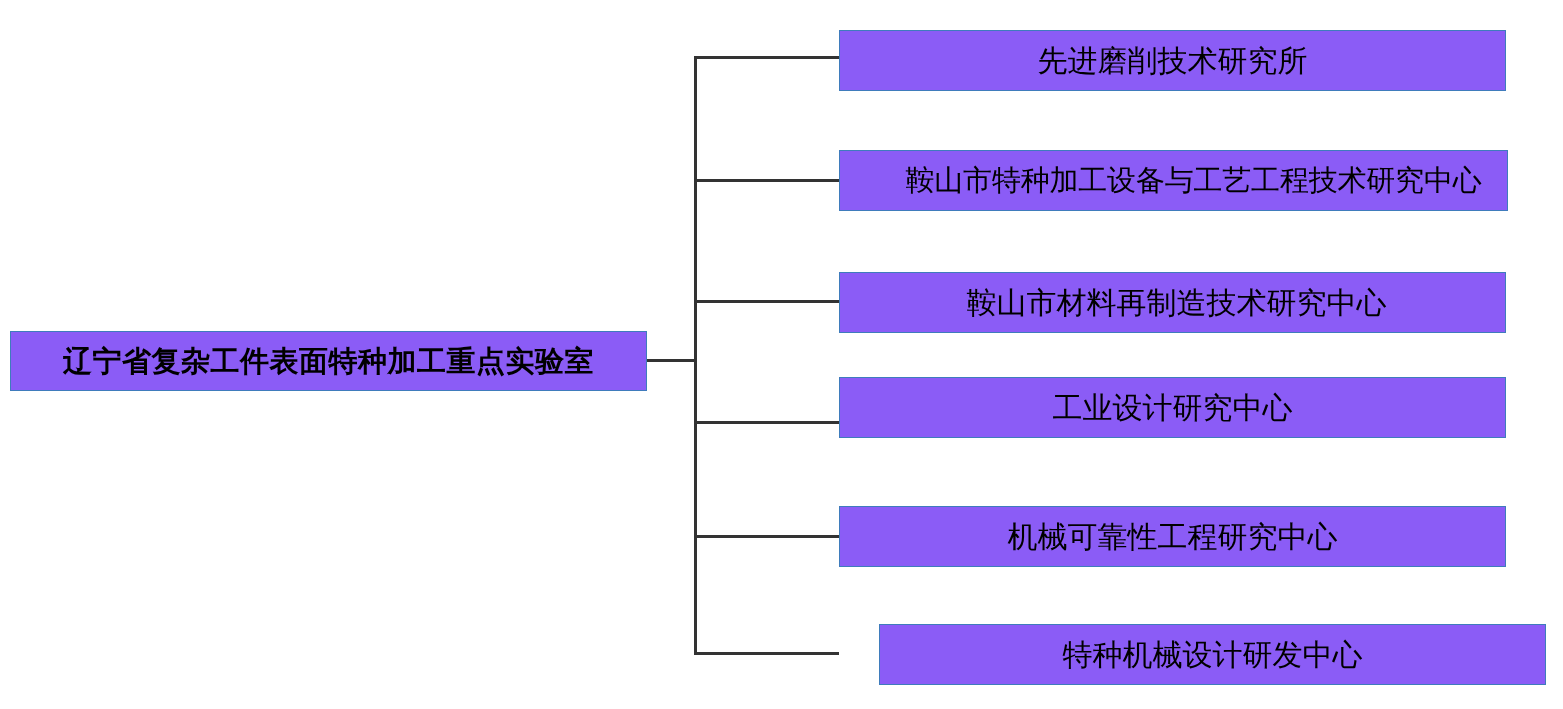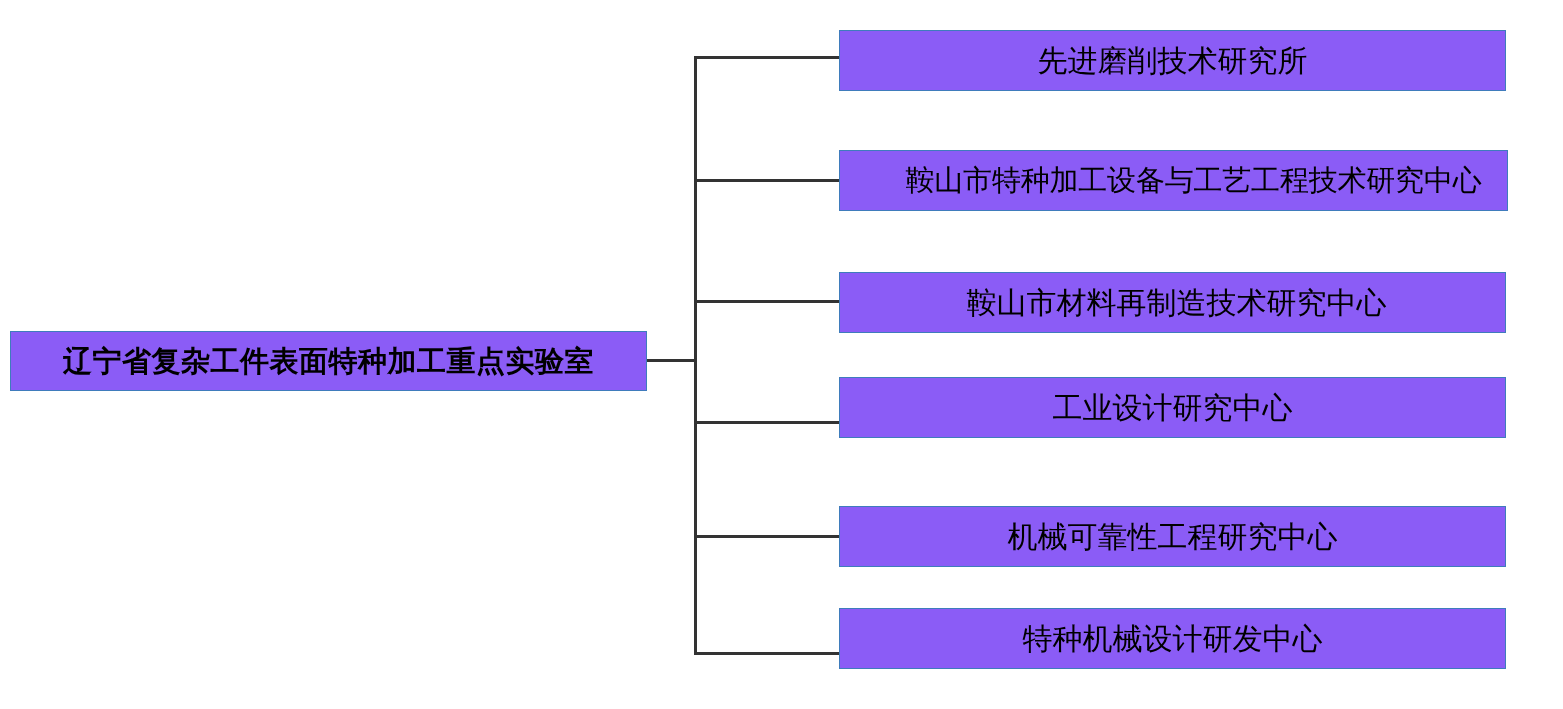--- a/index.html
+++ b/index.html
@@ -51,21 +51,21 @@
     font-size: 30px;
     font-weight: normal;
   }
 
   
   .child-0 { top: 30px; }
   .child-1 { top: 150px; width: 669px; font-size: 29px; letter-spacing: -0.2px; padding-left: 40px; }
   .child-2 { top: 272px; padding-left: 8px; }
   .child-3 { top: 377px; }
   .child-4 { top: 506px; }
-  .child-5 { top: 608px; }
+  .child-5 { top: 624px; margin-left: 40px; }
 
   
   .line {
     position: absolute;
     background: #333333;
   }
   .trunk {
     left: 694px;
     top: 56px;
     width: 3px;

